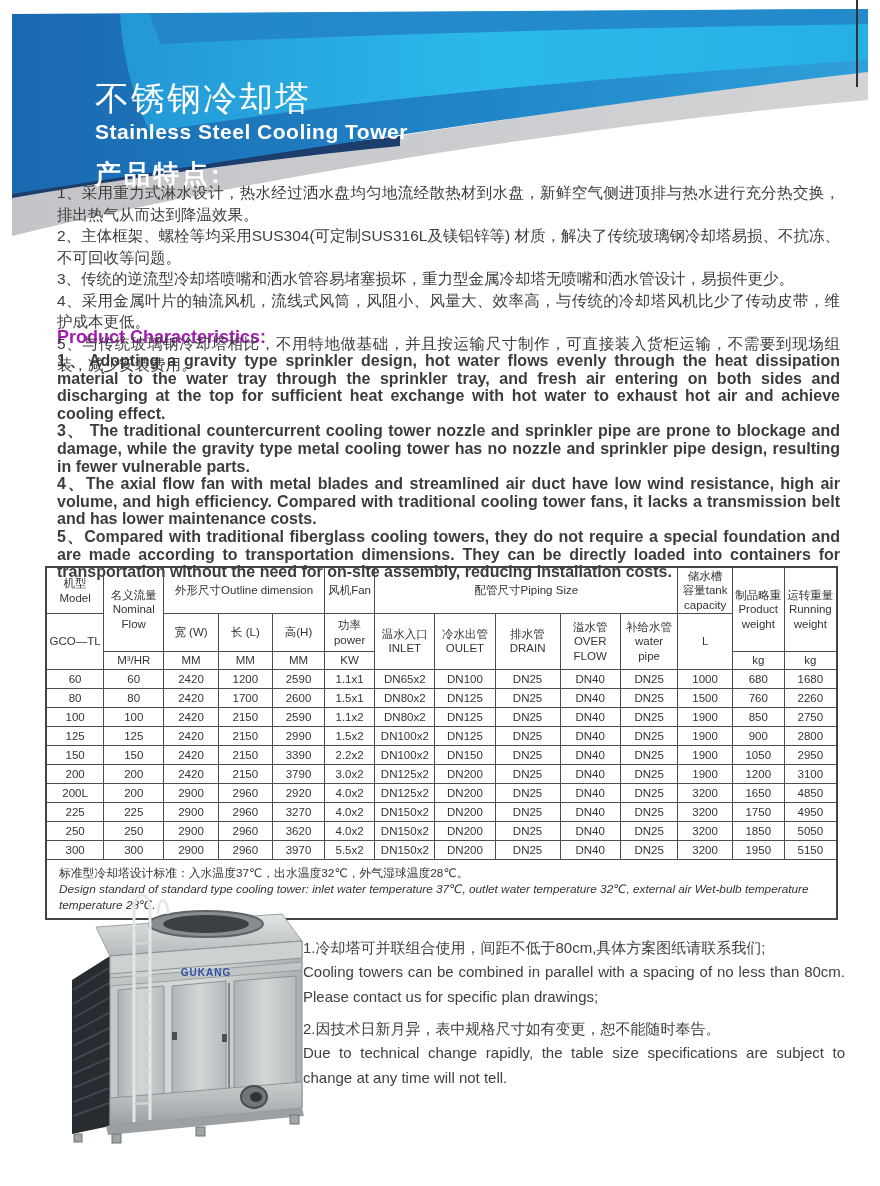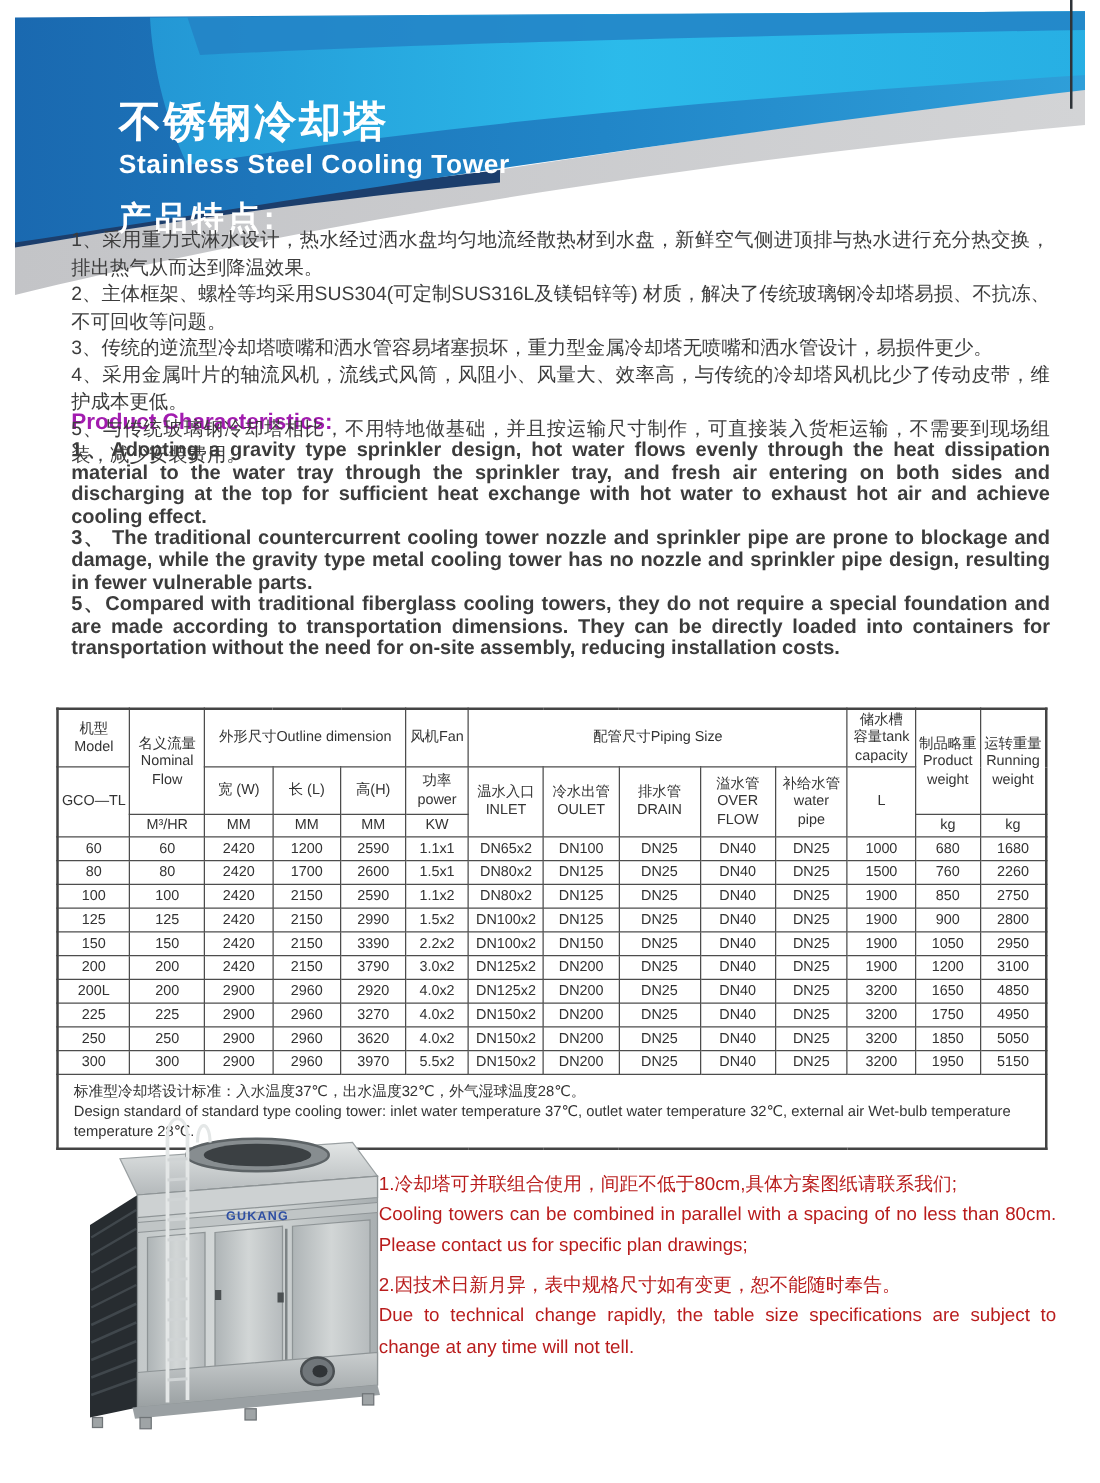--- a/index.html
+++ b/index.html
@@ -4,21 +4,21 @@
 <style>
   html,body{margin:0;padding:0;background:#ffffff;}
   body{font-family:"Liberation Sans","DejaVu Sans",sans-serif;color:#3a3a3a;}
   .page{position:relative;width:880px;height:1186px;background:#fff;overflow:hidden;margin:0 auto;}
 
   
   .header-art{position:absolute;left:0;top:0;width:880px;height:270px;}
   .crop-mark{position:absolute;left:856px;top:0;width:2px;height:87px;background:#2e3338;}
 
   .hero{position:absolute;left:95px;top:80px;color:#ffffff;z-index:3;}
-  .hero h1{margin:0;font-size:34px;font-weight:bold;letter-spacing:2px;line-height:1.1;}
+  .hero h1{margin:0;font-size:34px;font-weight:normal;letter-spacing:2px;line-height:1.1;}
   .hero .sub{margin-top:3px;font-size:21px;font-weight:bold;letter-spacing:.5px;}
   .hero .feat-head{margin-top:13px;font-size:26px;font-weight:bold;letter-spacing:3px;}
 
   
   .features{position:absolute;left:57px;top:182px;width:783px;z-index:4;
             font-size:15.5px;line-height:21.5px;text-align:justify;color:#3c3c3c;}
   .features p{margin:0;}
 
   
   .chars{position:absolute;left:57px;top:327px;width:783px;}
@@ -32,26 +32,26 @@
         padding:1px 2px;font-weight:normal;}
   .spec{border:2px solid #444;}
   .spec thead th{line-height:1.25;}
   .spec .r1 th{height:33px;}
   .spec .r2 th{height:35px;}
   .spec .r3 th{height:13px;}
   .spec tbody td{height:16px;}
   .pre{white-space:pre-line;}
   .spec .note-cell{text-align:left;padding:5px 12px;font-size:11.8px;line-height:16px;margin-top:37px;}
   .note-zh{display:block;}
-  .note-en{display:block;}
+  .note-en{display:block;font-style:italic;}
 
   
   .tower-fig{position:absolute;left:46px;top:884px;width:280px;height:262px;}
   .bottom-notes{position:absolute;left:303px;top:936px;width:542px;
-                font-size:15px;color:#b91c1c;}
+                font-size:15px;color:#404040;}
   .bottom-notes .zh{margin:0;line-height:23px;text-align:justify;}
   .bottom-notes .en{margin:0 0 8px 0;line-height:25px;text-align:justify;}
 </style>
 </head>
 <body>
 
 <div class="page">
 
   <svg class="header-art" viewBox="0 0 880 270" aria-hidden="true">
     <defs>
@@ -94,20 +94,21 @@
     <p>2、主体框架、螺栓等均采用SUS304(可定制SUS316L及镁铝锌等) 材质，解决了传统玻璃钢冷却塔易损、不抗冻、不可回收等问题。</p>
     <p>3、传统的逆流型冷却塔喷嘴和洒水管容易堵塞损坏，重力型金属冷却塔无喷嘴和洒水管设计，易损件更少。</p>
     <p>4、采用金属叶片的轴流风机，流线式风筒，风阻小、风量大、效率高，与传统的冷却塔风机比少了传动皮带，维护成本更低。</p>
     <p>5、与传统玻璃钢冷却塔相比，不用特地做基础，并且按运输尺寸制作，可直接装入货柜运输，不需要到现场组装，减少安装费用。</p>
   </div>
 
   <div class="chars">
     <h2>Product Characteristics:</h2>
     <p>1、Adopting a gravity type sprinkler design, hot water flows evenly through the heat dissipation material to the water tray through the sprinkler tray, and fresh air entering on both sides and discharging at the top for sufficient heat exchange with hot water to exhaust hot air and achieve cooling effect.</p>
     <p>3、 The traditional countercurrent cooling tower nozzle and sprinkler pipe are prone to blockage and damage, while the gravity type metal cooling tower has no nozzle and sprinkler pipe design, resulting in fewer vulnerable parts.</p>
+    <p>4、The axial flow fan with metal blades and streamlined air duct have low wind resistance, high air volume, and high efficiency. Compared with traditional cooling tower fans, it lacks a transmission belt and has lower maintenance costs.</p>
     <p>5、Compared with traditional fiberglass cooling towers, they do not require a special foundation and are made according to transportation dimensions. They can be directly loaded into containers for transportation without the need for on-site assembly, reducing installation costs.</p>
   </div>
 
   <table class="spec">
     <colgroup>
       <col style="width:7.0%">
         <col style="width:7.3%">
         <col style="width:6.6%">
         <col style="width:6.6%">
       <col style="width:6.3%">

